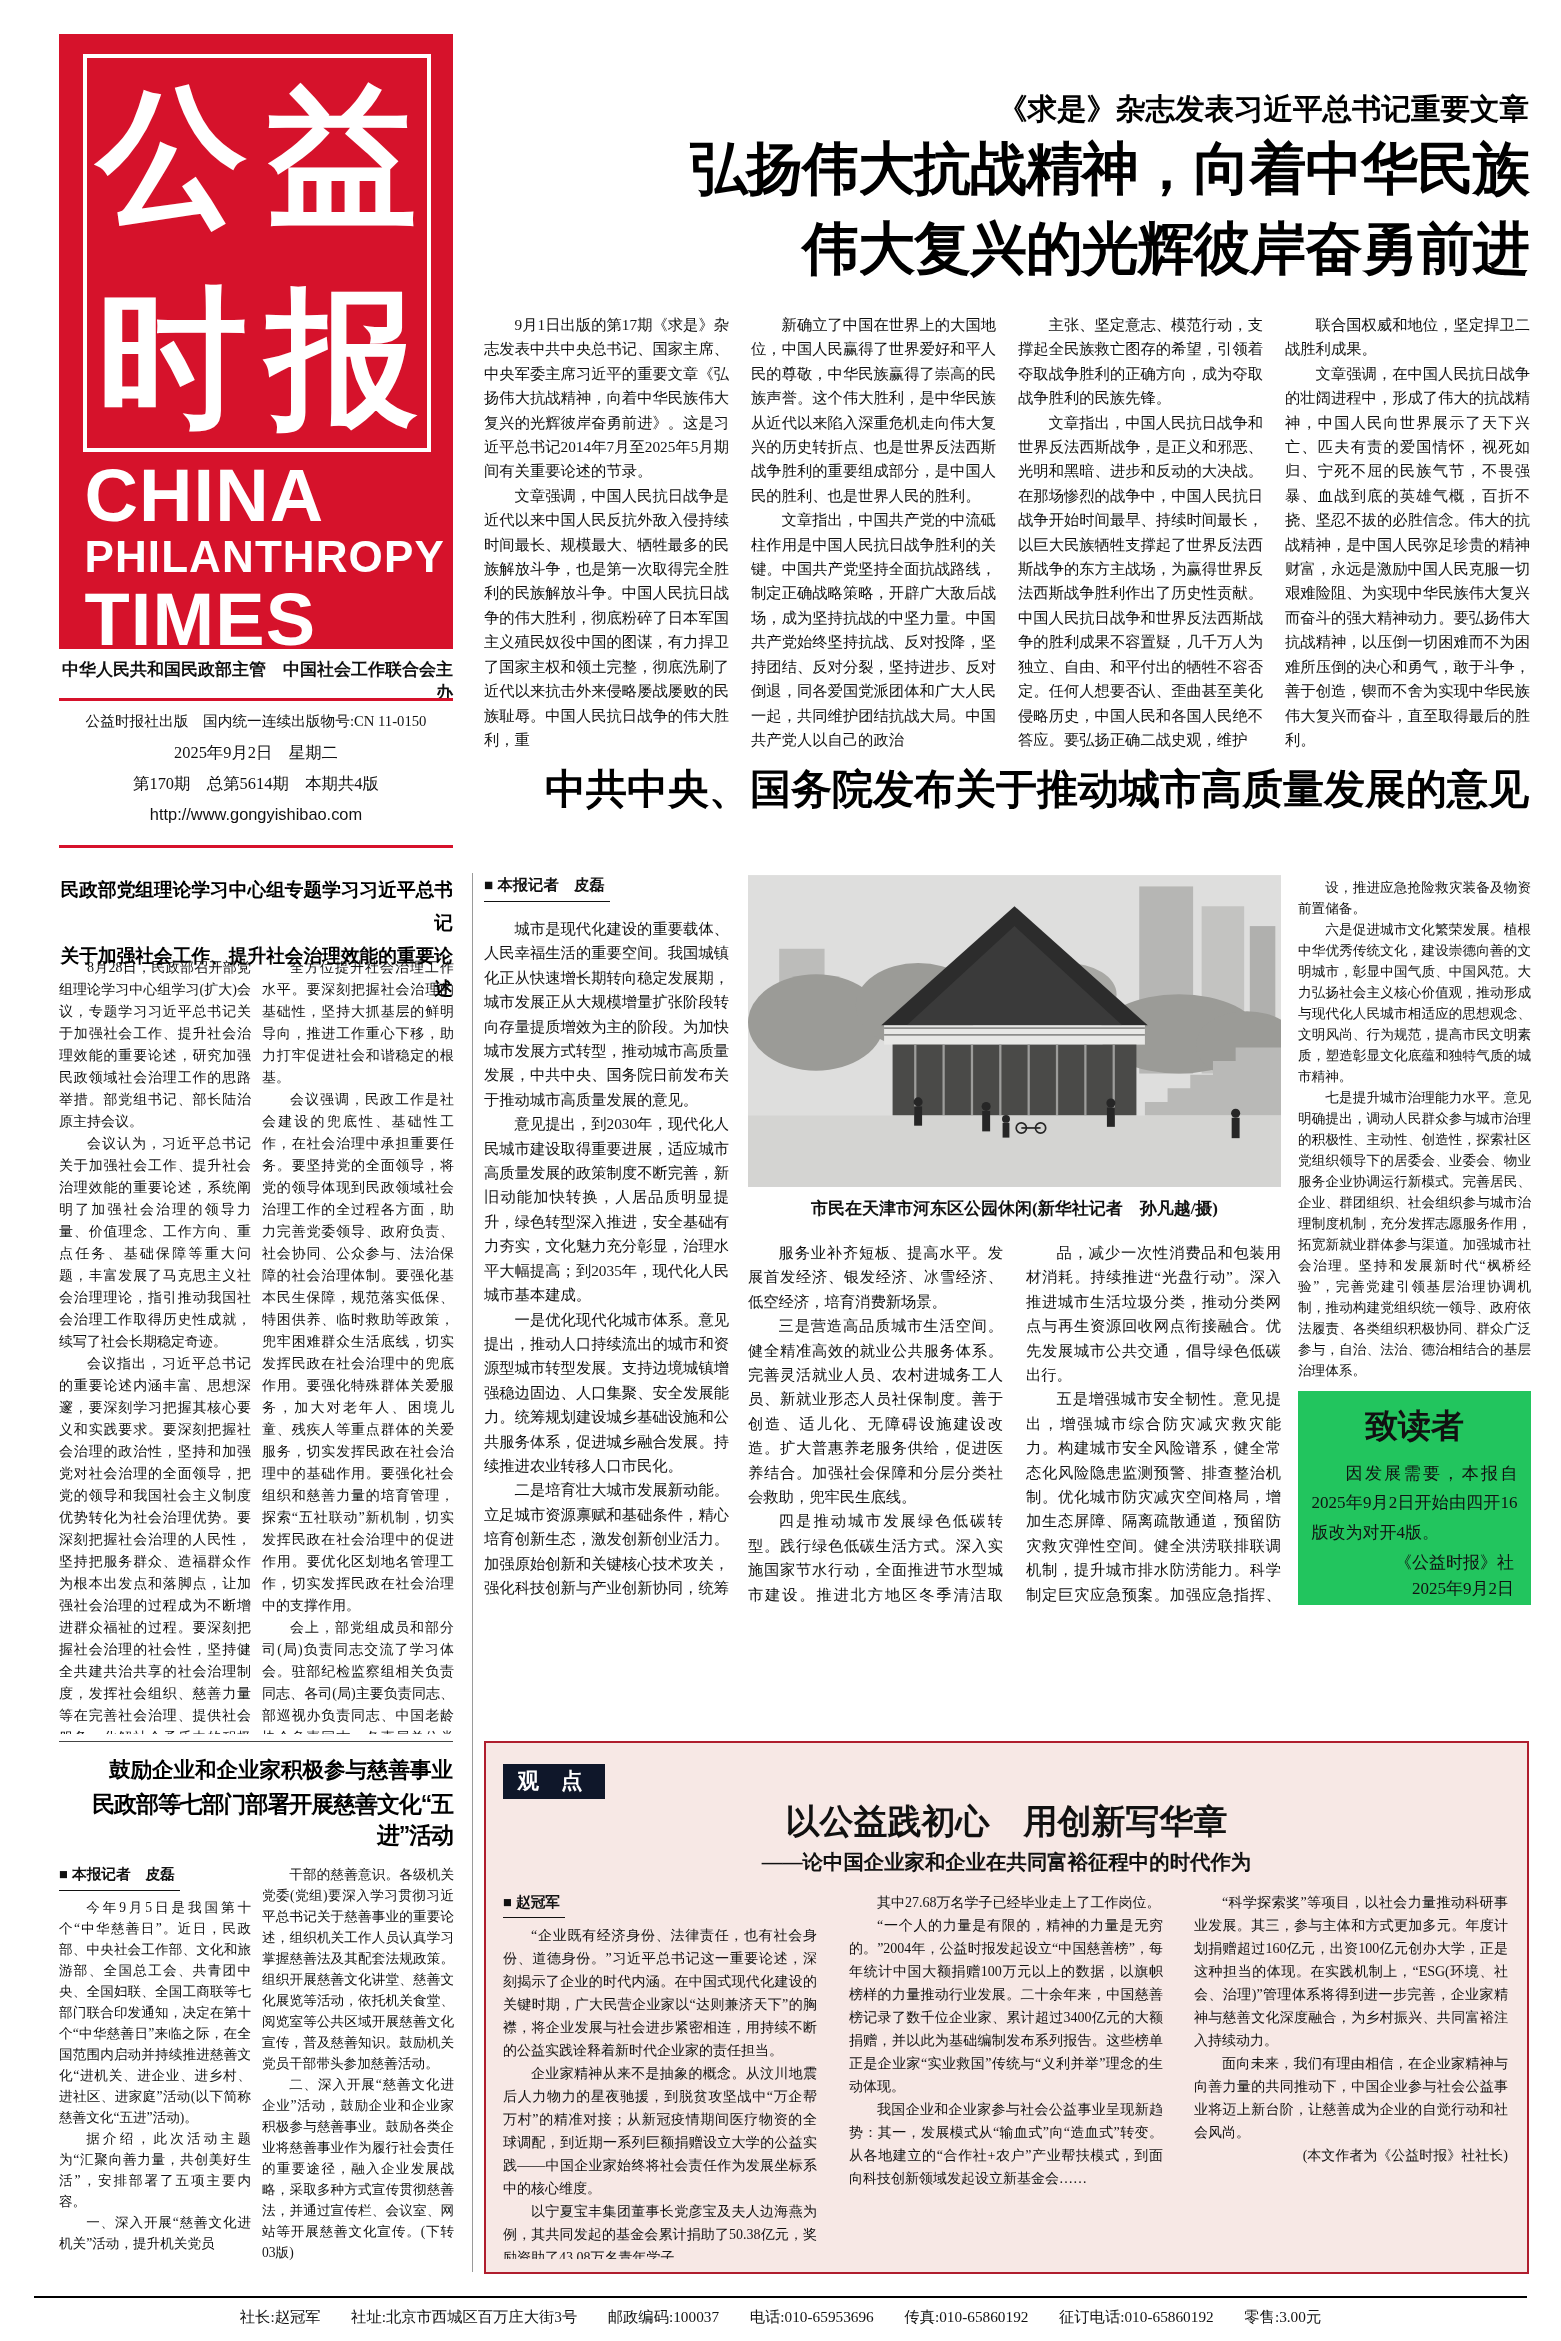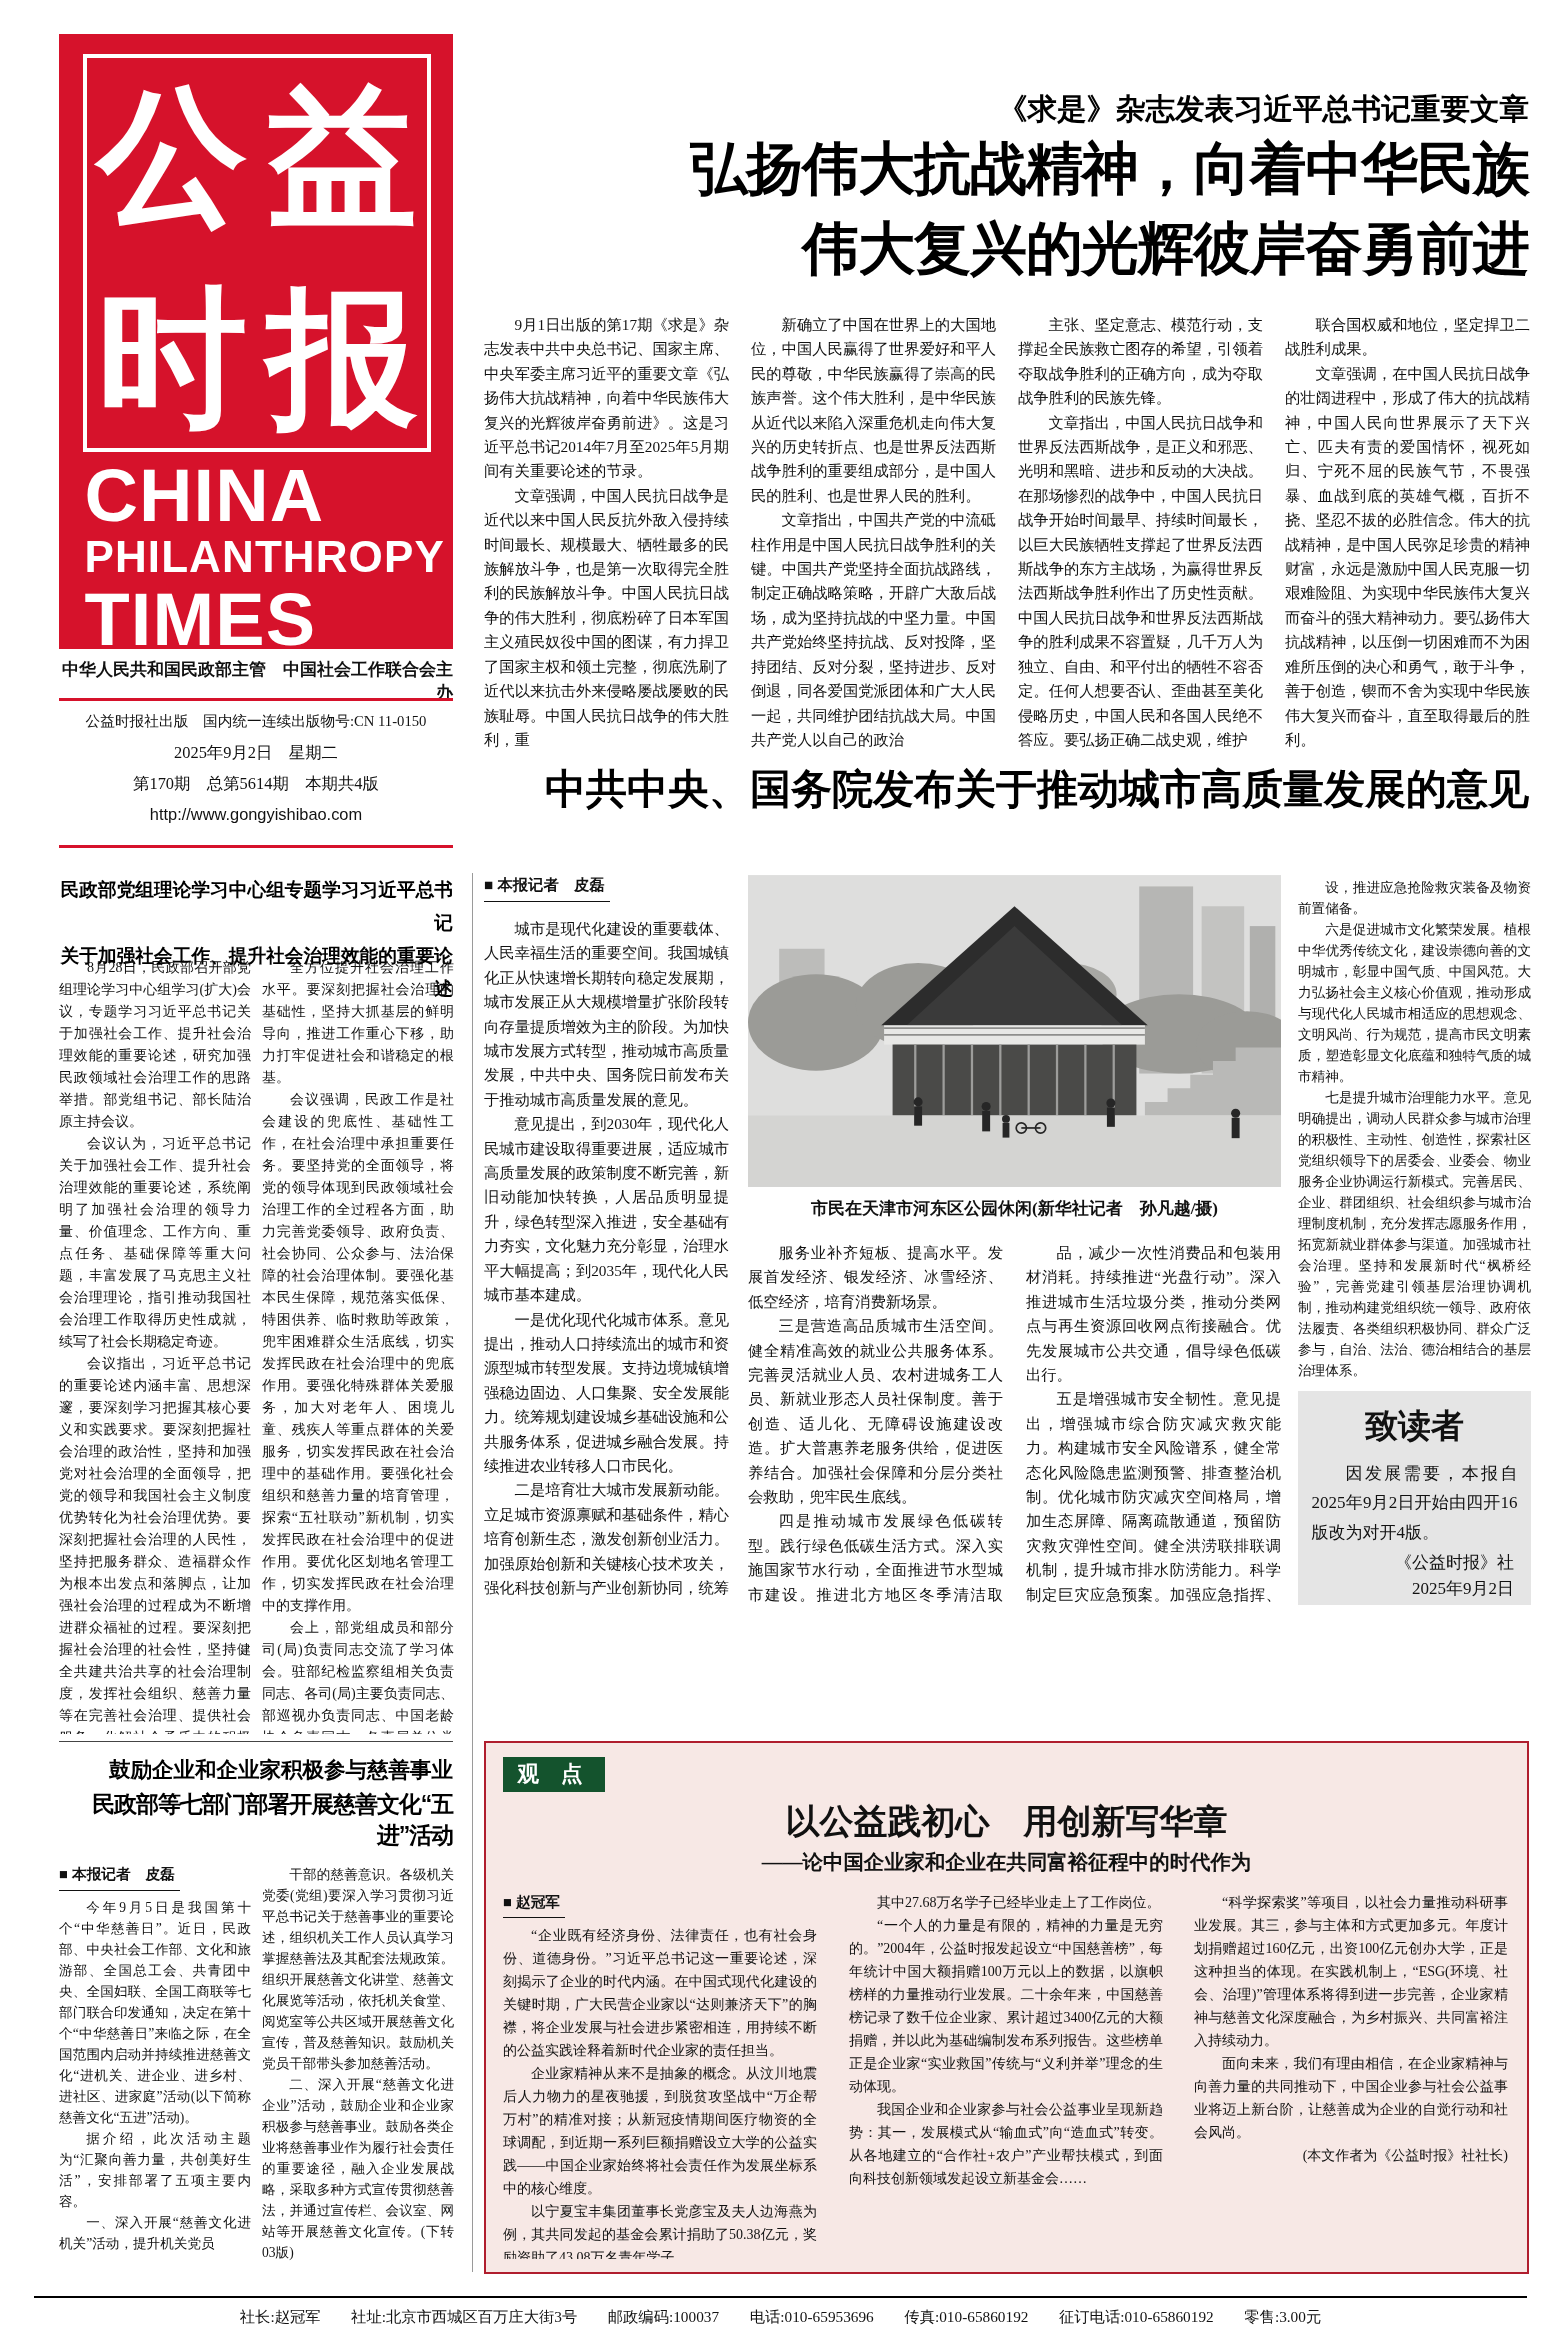--- a/index.html
+++ b/index.html
@@ -22,28 +22,28 @@
   .vrule{position:absolute;width:0.6px;background:#9a9a9a;}
   .hrule{position:absolute;height:1.1px;background:#444;}
   
   .coltext{position:absolute;font-size:15.3px;line-height:24.4px;overflow:hidden;}
   .para{margin:0;text-indent:2em;text-align:justify;}
   .credit{text-align:right;text-indent:0;font-weight:normal;}
   .byline{display:inline-block;font-size:15.3px;font-weight:bold;border-bottom:1.7px solid #111;
           padding:0 5.7px 4.5px 0;margin-bottom:6.8px;font-family:"Liberation Sans",sans-serif;}
   .headline{position:absolute;font-weight:bold;text-align:right;font-family:"Liberation Sans",sans-serif;color:#000;}
   
-  .notice{position:absolute;left:1298px;top:1391px;width:233px;height:214px;background:#e5e5e5;}
+  .notice{position:absolute;left:1298px;top:1391px;width:233px;height:214px;background:#22c55e;}
   .notice-title{margin-top:12.5px;text-align:center;font-size:33px;font-weight:bold;}
   .notice-body{margin:10.2px 13.6px 0 13.6px;font-size:17px;line-height:29.5px;text-indent:2em;text-align:justify;}
   .notice-sig{margin:3.4px 17px 0 0;text-align:right;font-size:17px;}
   
   .opinion{position:absolute;left:484px;top:1741px;width:1045px;height:533px;
            background:#f7e8e5;border:2.8px solid #b01e2e;box-sizing:border-box;}
-  .op-tag{position:absolute;left:17px;top:14px;width:102px;height:35px;background:#14532d;color:#fff;
+  .op-tag{position:absolute;left:17px;top:21px;width:102px;height:35px;background:#0f172a;color:#fff;
           text-align:center;line-height:35px;font-size:21.5px;font-weight:bold;letter-spacing:8px;
           font-family:"Liberation Sans",sans-serif;}
   .op-title{position:absolute;left:0;top:56px;width:100%;text-align:center;font-size:34px;font-weight:bold;
             font-family:"Liberation Sans",sans-serif;}
   .op-sub{position:absolute;left:0;top:105px;width:100%;text-align:center;font-size:20.4px;font-weight:bold;}
   .op-col{position:absolute;top:148px;width:314px;height:368px;font-size:14px;line-height:23px;overflow:hidden;}
   .op-byline{display:inline-block;font-size:14.7px;font-weight:bold;border-bottom:1.7px solid #111;
              padding:0 4.5px 3.4px 0;margin-bottom:5.7px;font-family:"Liberation Sans",sans-serif;}
   
   .photo{position:absolute;left:748px;top:875px;width:533px;height:312px;}

